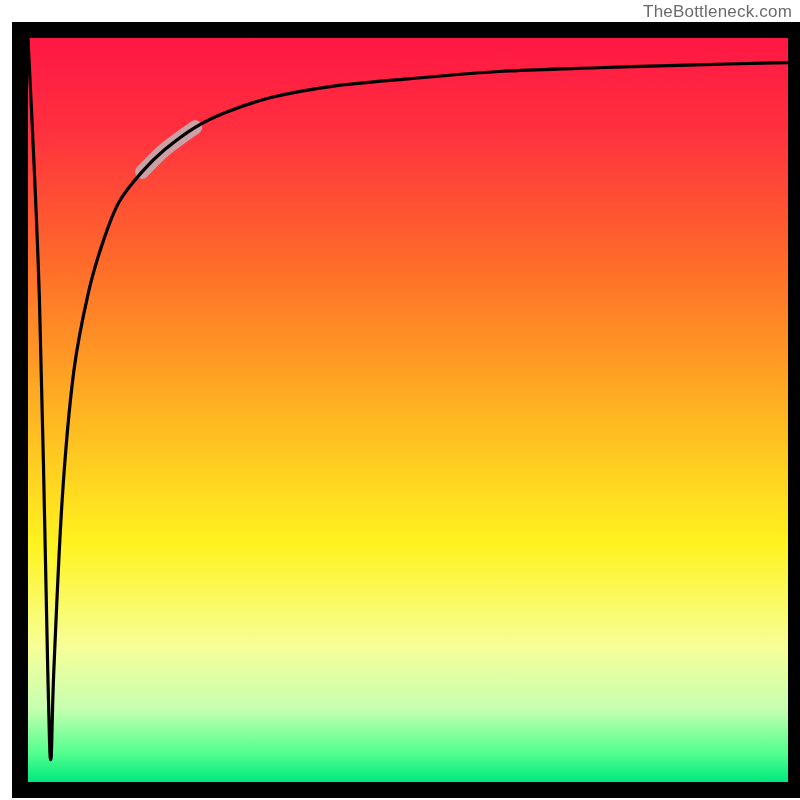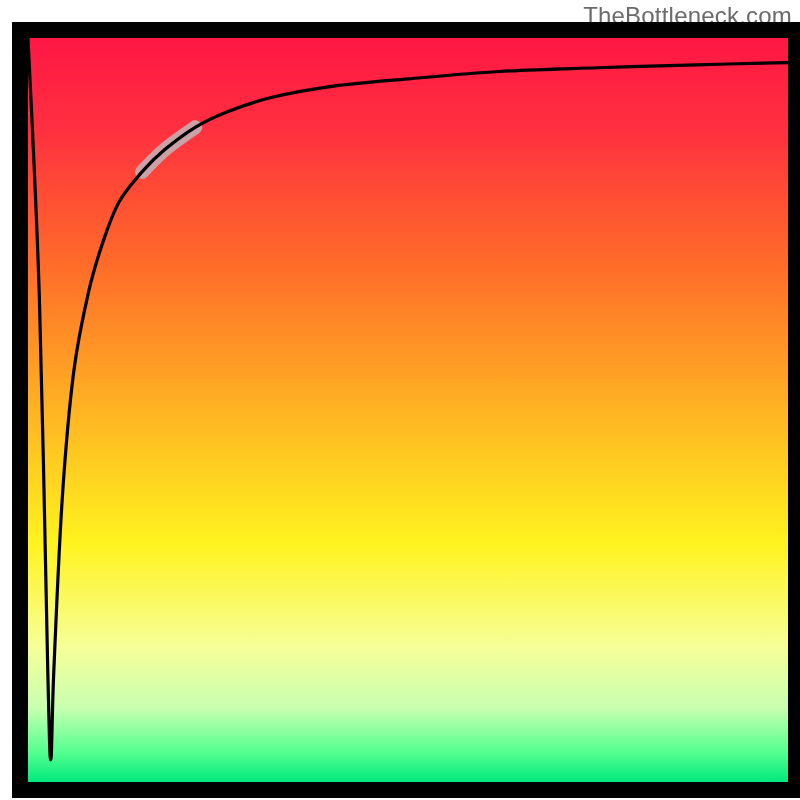--- a/index.html
+++ b/index.html
@@ -13,21 +13,21 @@
   }
   .stage {
     position: relative;
     width: 800px;
     height: 800px;
   }
   .watermark {
     position: absolute;
     top: 2px;
     right: 8px;
-    font-size: 24px;
+    font-size: 17px;
     font-weight: 500;
     color: #6a6a6a;
     letter-spacing: 0.2px;
     user-select: none;
   }
   svg.plot {
     position: absolute;
     left: 0;
     top: 0;
   }

